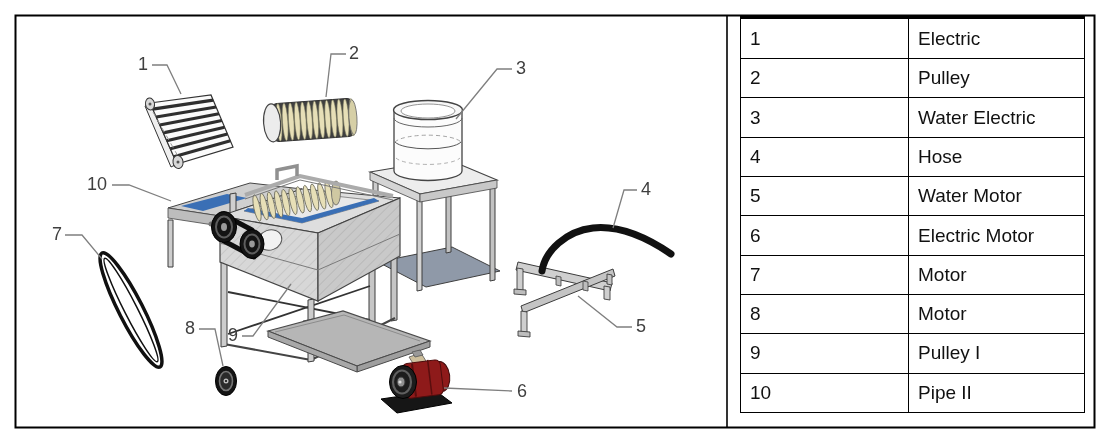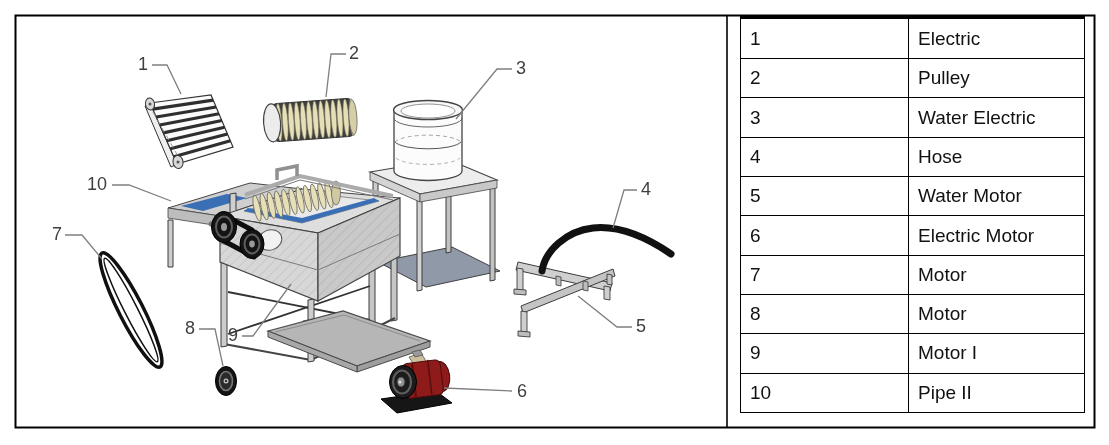--- a/index.html
+++ b/index.html
@@ -267,21 +267,21 @@
     <tr>
       <td>7</td>
       <td>Motor</td>
     </tr>
     <tr>
       <td>8</td>
       <td>Motor</td>
     </tr>
     <tr>
       <td>9</td>
-      <td>Motor I</td>
+      <td>Pulley I</td>
     </tr>
     <tr>
       <td>10</td>
       <td>Pipe II</td>
     </tr>
   </tbody>
       </table>
 </div>
 
 </div>

